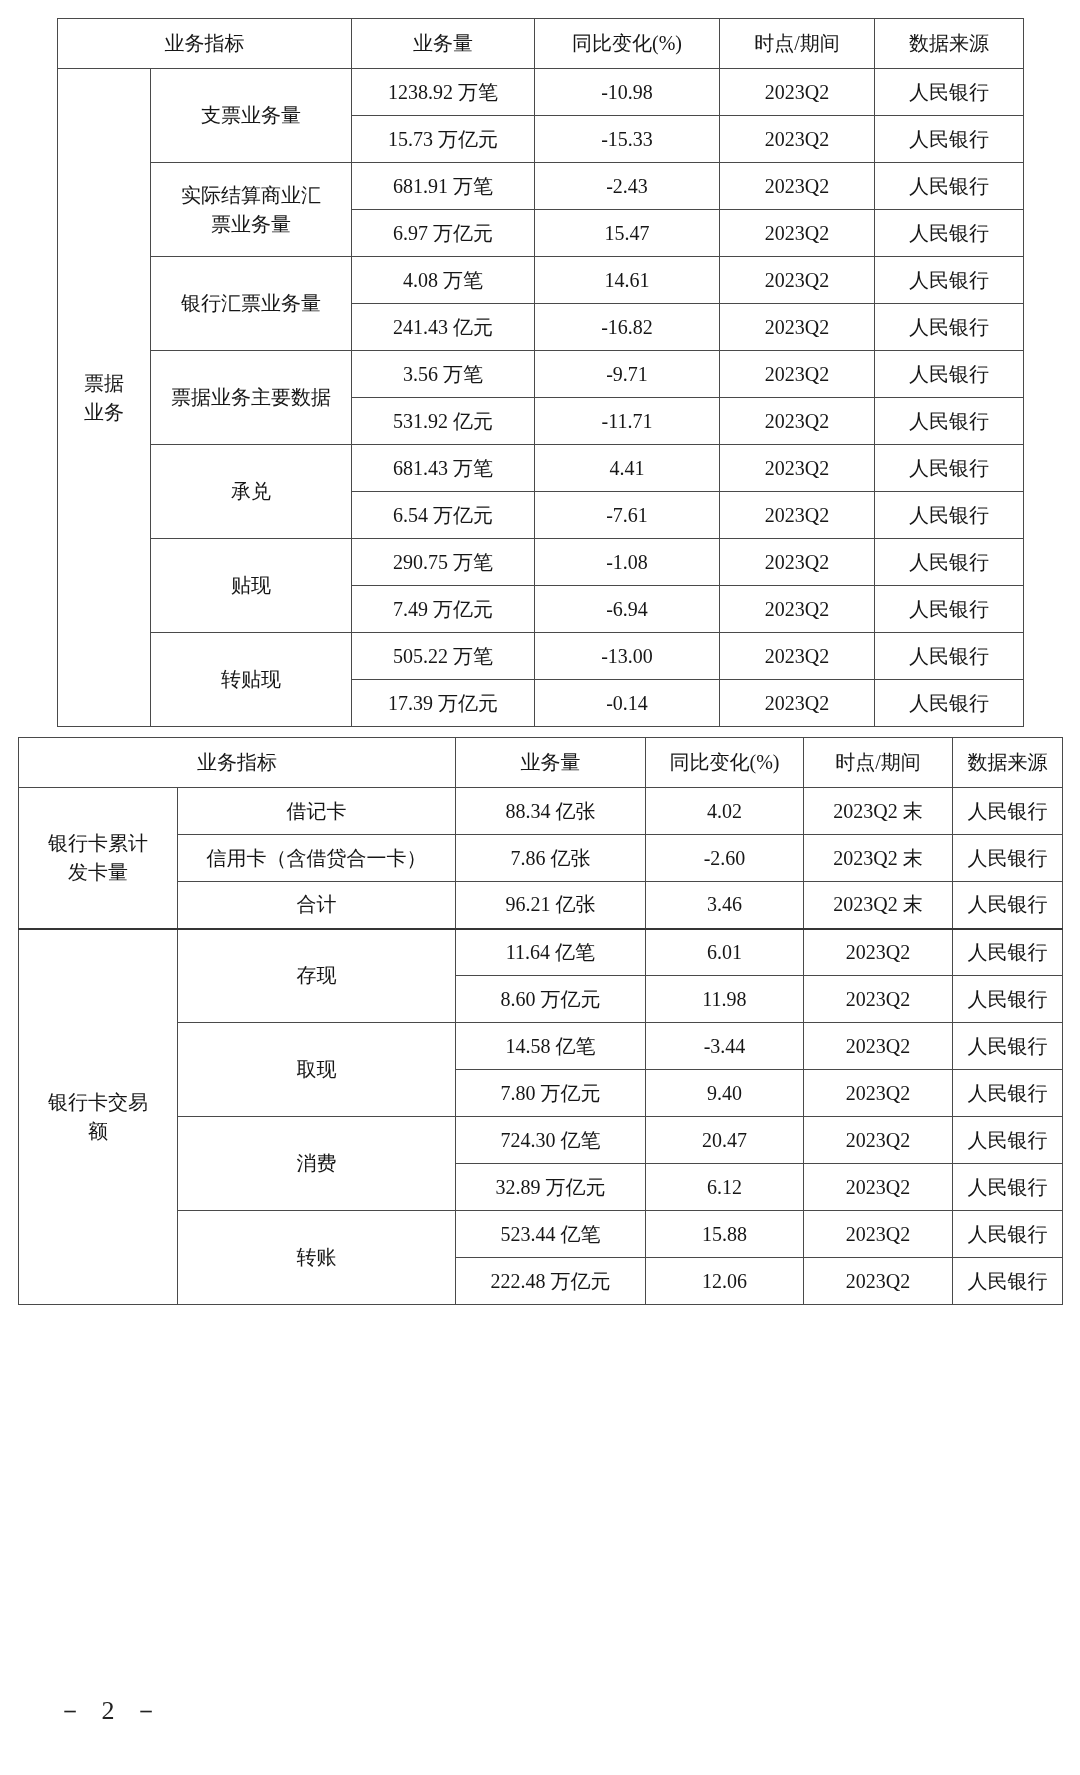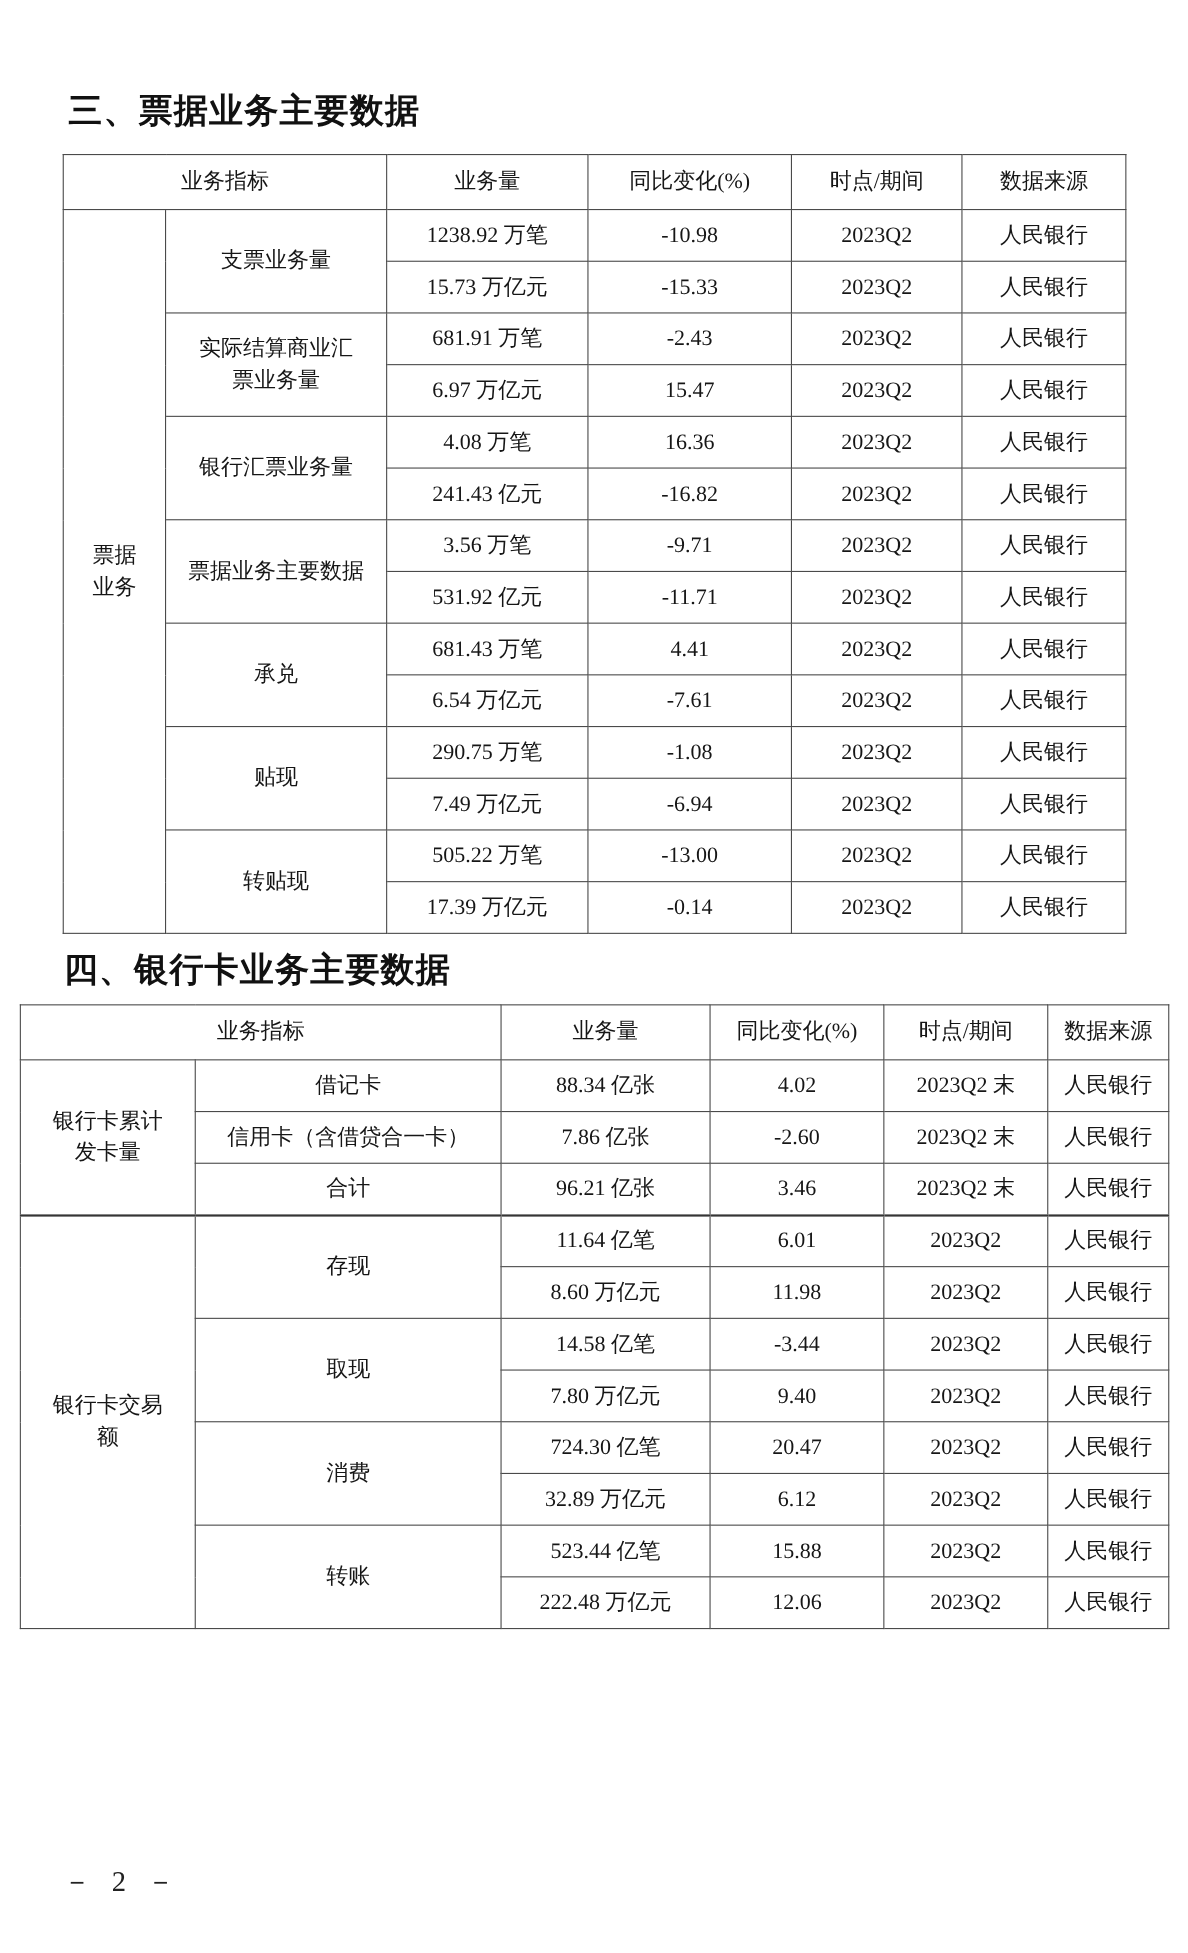--- a/index.html
+++ b/index.html
@@ -48,21 +48,20 @@
     font-size:26px;
     letter-spacing:6px;
     color:#222;
   }
 </style>
 </head>
 <body>
 
 <div class="page">
 
-  <div id="title3" class="sec-title">三、票据业务主要数据</div>
 
   <table id="t1">
     <colgroup>
       <col style="width:93px">
         <col style="width:201px">
         <col style="width:183px">
       <col style="width:185px">
         <col style="width:155px">
         <col style="width:149px">
     </colgroup>
@@ -99,21 +98,21 @@
     </tr>
     <tr class="row">
       <td>6.97 万亿元</td>
       <td>15.47</td>
       <td>2023Q2</td>
       <td>人民银行</td>
     </tr>
     <tr class="row">
       <td rowspan="2">银行汇票业务量</td>
       <td>4.08 万笔</td>
-      <td>16.36</td>
+      <td>14.61</td>
       <td>2023Q2</td>
       <td>人民银行</td>
     </tr>
     <tr class="row">
       <td>241.43 亿元</td>
       <td>-16.82</td>
       <td>2023Q2</td>
       <td>人民银行</td>
     </tr>
     <tr class="row">
@@ -164,21 +163,20 @@
     </tr>
     <tr class="row">
       <td>17.39 万亿元</td>
       <td>-0.14</td>
       <td>2023Q2</td>
       <td>人民银行</td>
     </tr>
   </tbody>
     </table>
 
-  <div id="title4" class="sec-title">四、银行卡业务主要数据</div>
 
   <table id="t2">
     <colgroup>
       <col style="width:159px">
         <col style="width:278px">
         <col style="width:190px">
       <col style="width:158px">
         <col style="width:149px">
         <col style="width:110px">
     </colgroup>

